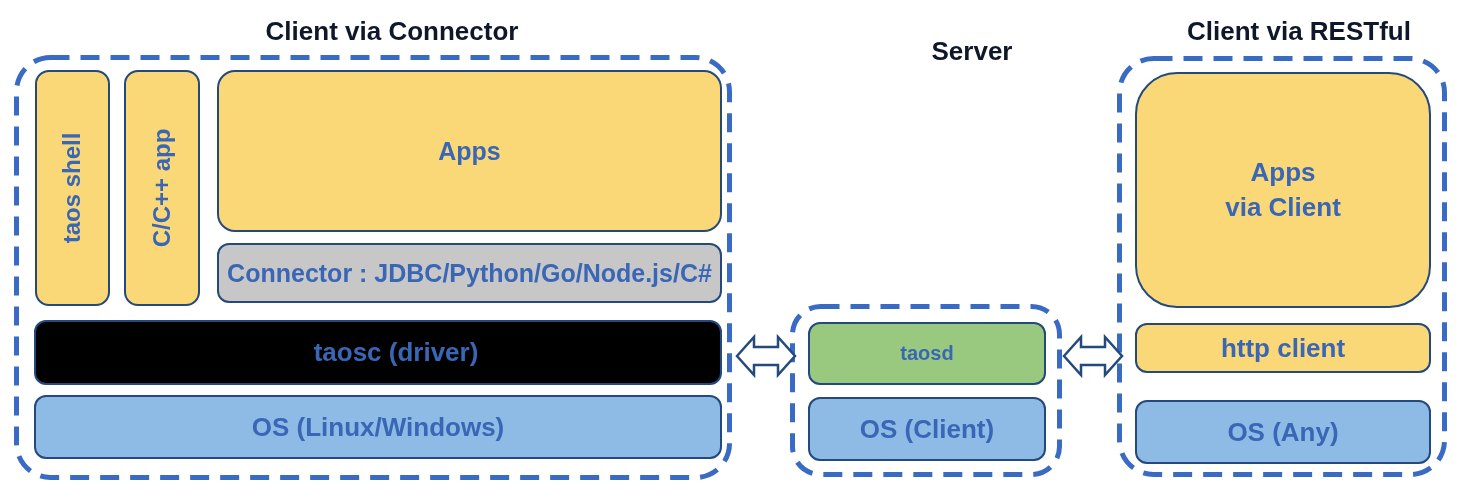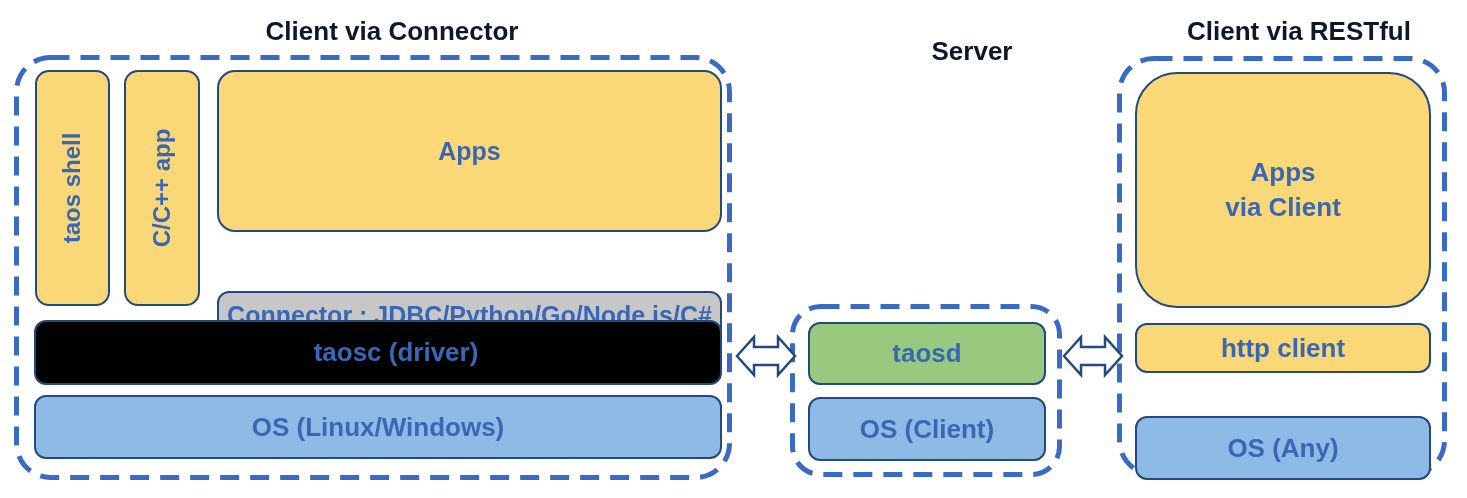--- a/index.html
+++ b/index.html
@@ -76,42 +76,42 @@
   <div class="box yellow r14" style="left:35px; top:70px; width:75px; height:236px;">
     <span class="vertical-label">taos shell</span>
   </div>
 
   <div class="box yellow r14" style="left:124px; top:70px; width:76px; height:236px;">
     <span class="vertical-label">C/C++ app</span>
   </div>
 
   <div class="box yellow r18" style="left:217px; top:70px; width:505px; height:162px;">Apps</div>
 
-  <div class="box gray r12" style="left:217px; top:243px; width:505px; height:48px;margin-top:48px;">Connector : JDBC/Python/Go/Node.js/C#</div>
+  <div class="box gray r12" style="left:217px; top:243px; width:505px; height:60px;">Connector : JDBC/Python/Go/Node.js/C#</div>
 
   <div class="box orange r12" style="left:34px; top:320px; width:688px; height:65px; font-size:26px;">taosc (driver)</div>
 
   <div class="box blue r12" style="left:34px; top:395px; width:688px; height:64px; font-size:26px;">OS (Linux/Windows)</div>
 
   <svg class="arrow" style="left:735px; top:333px;" viewBox="0 0 62 46">
     <polygon points="2,23 19,4 19,14 43,14 43,4 60,23 43,42 43,32 19,32 19,42" fill="#ffffff" stroke="#24497C" stroke-width="2.5" stroke-linejoin="miter"></polygon>
   </svg>
 
-  <div class="box green r12" style="left:808px; top:322px; width:238px; height:63px; font-size:26px;">taosd</div>
+  <div class="box green r12" style="left:808px; top:322px; width:238px; height:63px; font-size:20px;">taosd</div>
 
   <div class="box blue r12" style="left:808px; top:397px; width:238px; height:64px; font-size:26px;">OS (Client)</div>
 
   <svg class="arrow" style="left:1062px; top:333px;" viewBox="0 0 62 46">
     <polygon points="2,23 19,4 19,14 43,14 43,4 60,23 43,42 43,32 19,32 19,42" fill="#ffffff" stroke="#24497C" stroke-width="2.5" stroke-linejoin="miter"></polygon>
   </svg>
 
   <div class="box yellow r42" style="left:1135px; top:72px; width:296px; height:236px; font-size:26px;">
     <div class="two-line">
       <span>Apps</span>
       <span>via Client</span>
     </div>
   </div>
 
   <div class="box yellow r12" style="left:1135px; top:323px; width:296px; height:50px; font-size:26px;">http client</div>
 
-  <div class="box blue r12" style="left:1135px; top:416px; width:296px; height:64px; font-size:26px;">OS (Any)</div>
+  <div class="box blue r12" style="left:1135px; top:400px; width:296px; height:64px; font-size:26px;">OS (Any)</div>
 
 </div>
 
 </body></html>

